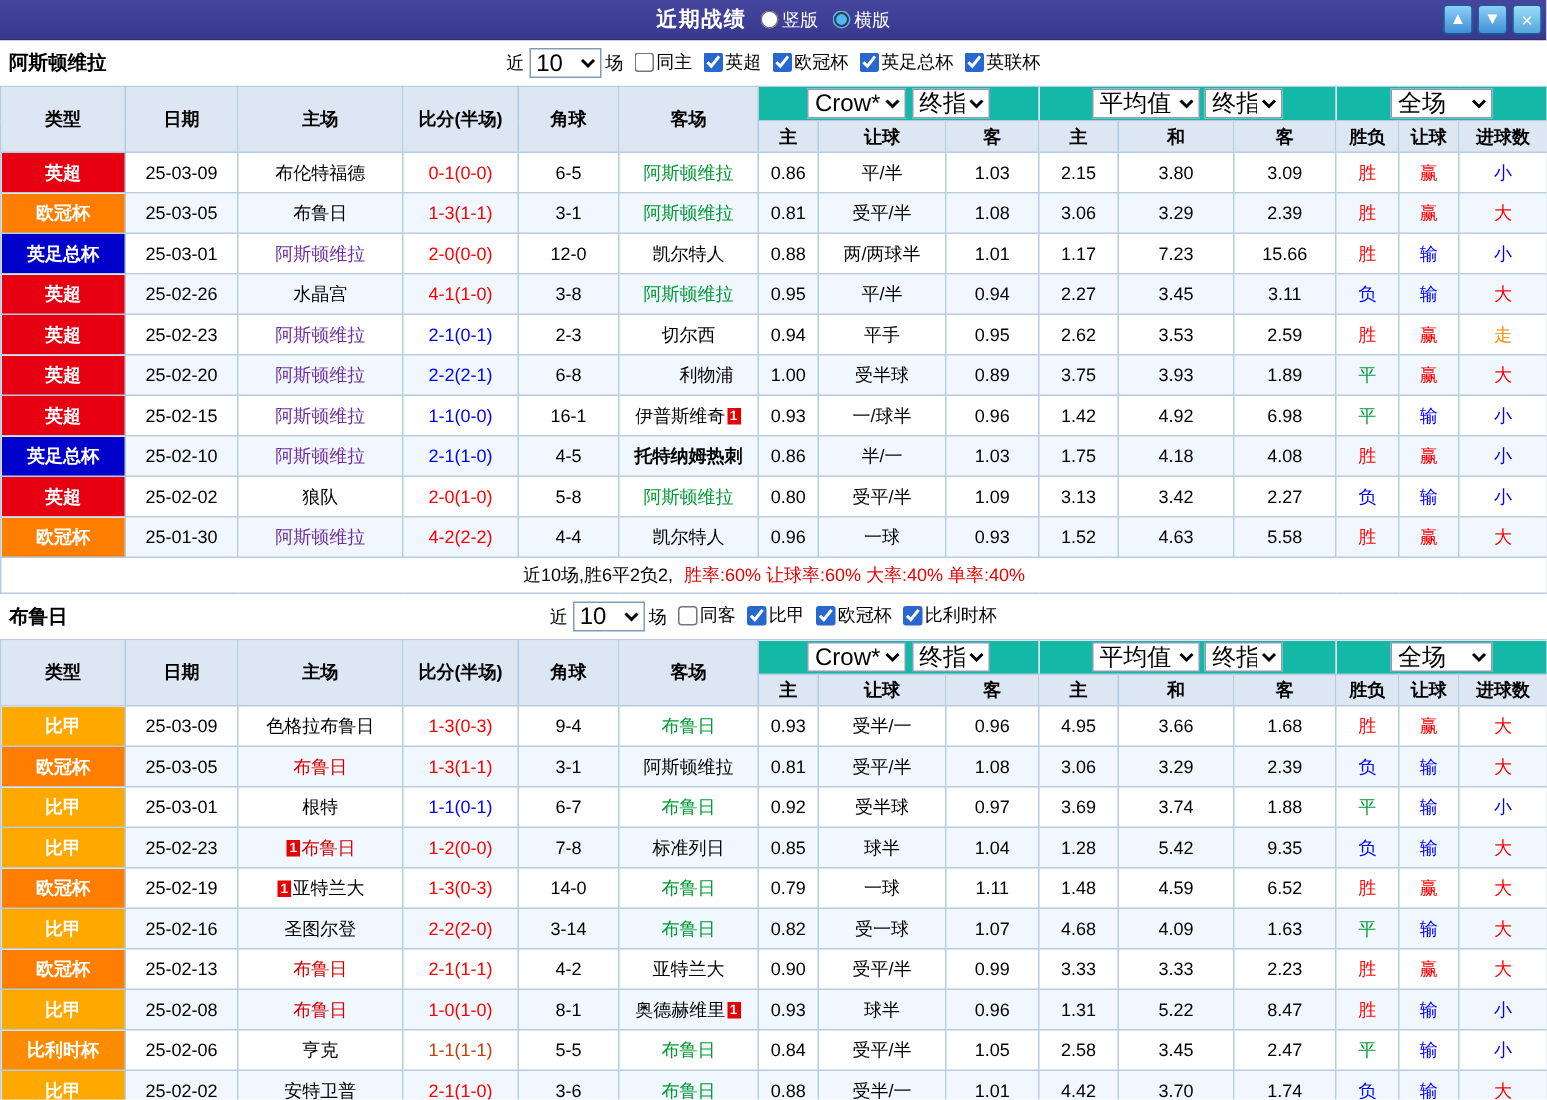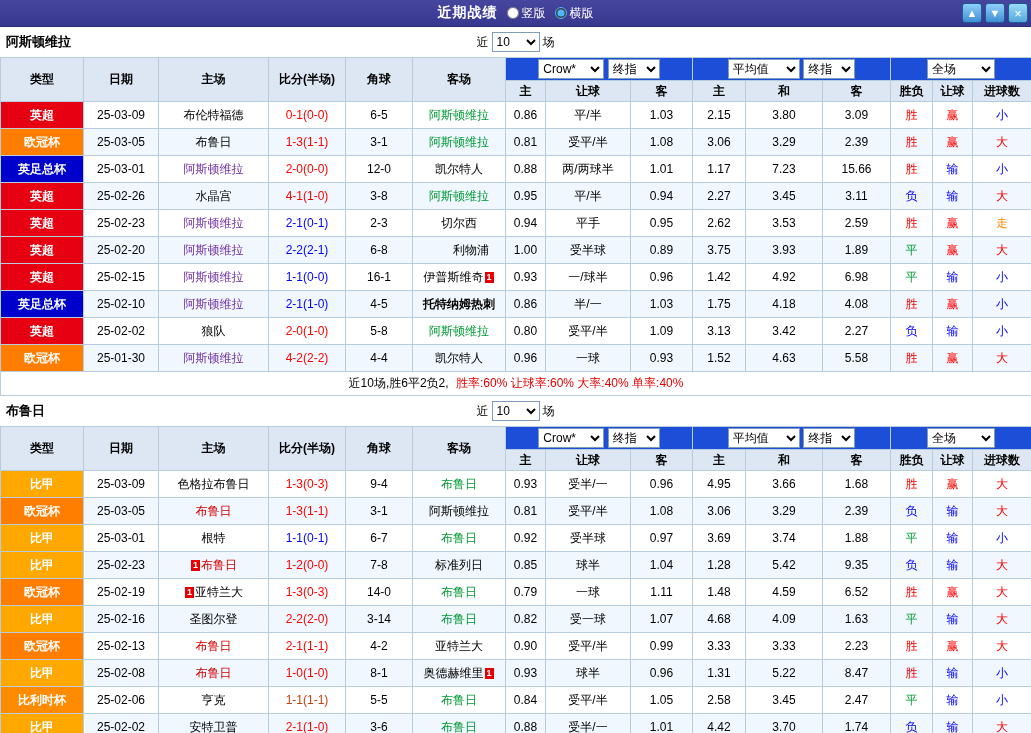--- a/index.html
+++ b/index.html
@@ -17,31 +17,31 @@
   .tb-buttons{position:absolute;right:3px;top:3px;display:flex;gap:3px}
   .tb-btn{width:20px;height:20px;padding:0;border:1px solid #1d5c94;border-radius:3px;
           background:linear-gradient(#8fd0f8,#3f8ed6);color:#fff;font-size:11px;line-height:1;cursor:pointer}
   .tb-btn.close{background:linear-gradient(#9adcf8,#54a8dc);font-size:13px}
 
   
   .section-head{height:30px;position:relative;display:flex;align-items:center;background:#fff}
   .team-name{font-size:13px;font-weight:bold;padding-left:6px}
   .filter{position:absolute;left:50%;transform:translateX(-50%);display:flex;align-items:center;
           white-space:nowrap;font-size:12px}
-  select{font-size:12px;height:20px;border:1px solid #7f9db9;background:#fff;vertical-align:middle}
+  select{font-size:16px;height:20px;border:1px solid #7f9db9;background:#fff;vertical-align:middle}
   .count-select{width:48px;margin:0 3px}
   .cb{display:inline-flex;align-items:center;margin-left:7px;cursor:pointer}
   .cb input{width:13px;height:13px;margin:0 2px 0 0;accent-color:#2767ce}
 
   
   table{width:1031px;border-collapse:collapse;table-layout:fixed}
   th,td{border:1px solid #b8cce0;text-align:center;font-size:12px;overflow:hidden;
         white-space:nowrap;padding:0 1px;height:26px;vertical-align:middle}
   thead th{background:#dde7f3;font-weight:bold;height:20px}
-  thead .sel-cell{padding:1px 0;background:#1d4ed8}
+  thead .sel-cell{padding:1px 0;background:#14b8a6}
   tbody tr:nth-child(even){background:#f0f7fe}
   td.league{color:#fff;font-weight:bold}
   tfoot td{height:23px;background:#fff}
   .sum-red{color:#e60000;margin-left:4px}
   .card{display:inline-block;background:#e60000;color:#fff;font-size:9px;font-weight:bold;
         width:9px;height:11px;line-height:11px;margin:0 1px;vertical-align:1px}
   .w66{width:66px}.w52{width:52px}.w72{width:72px}.w68{width:68px}
 </style>
 </head>
 <body>
@@ -65,20 +65,21 @@
   </div>
 </header>
 
 <section class="section">
   <div class="section-head">
     <span class="team-name">阿斯顿维拉</span>
     <div class="filter">
       <span>近</span>
       <select class="count-select"><option>10</option></select>
       <span>场</span>
+      <span><label class="cb"><input type="checkbox" style="">同主</label><label class="cb"><input type="checkbox" checked="" style="">英超</label><label class="cb"><input type="checkbox" checked="" style="">欧冠杯</label><label class="cb"><input type="checkbox" checked="" style="">英足总杯</label><label class="cb"><input type="checkbox" checked="" style="">英联杯</label></span>
     </div>
   </div>
   <table>
     <colgroup>
       <col style="width:83px">
         <col style="width:75px">
         <col style="width:110px">
         <col style="width:77px">
         <col style="width:67px">
         <col style="width:93px">
@@ -307,20 +308,21 @@
   </table>
 </section>
 
 <section class="section">
   <div class="section-head">
     <span class="team-name">布鲁日</span>
     <div class="filter">
       <span>近</span>
       <select class="count-select"><option>10</option></select>
       <span>场</span>
+      <span><label class="cb"><input type="checkbox" style="">同客</label><label class="cb"><input type="checkbox" checked="" style="">比甲</label><label class="cb"><input type="checkbox" checked="" style="">欧冠杯</label><label class="cb"><input type="checkbox" checked="" style="">比利时杯</label></span>
     </div>
   </div>
   <table>
     <colgroup>
       <col style="width:83px">
         <col style="width:75px">
         <col style="width:110px">
         <col style="width:77px">
         <col style="width:67px">
         <col style="width:93px">

